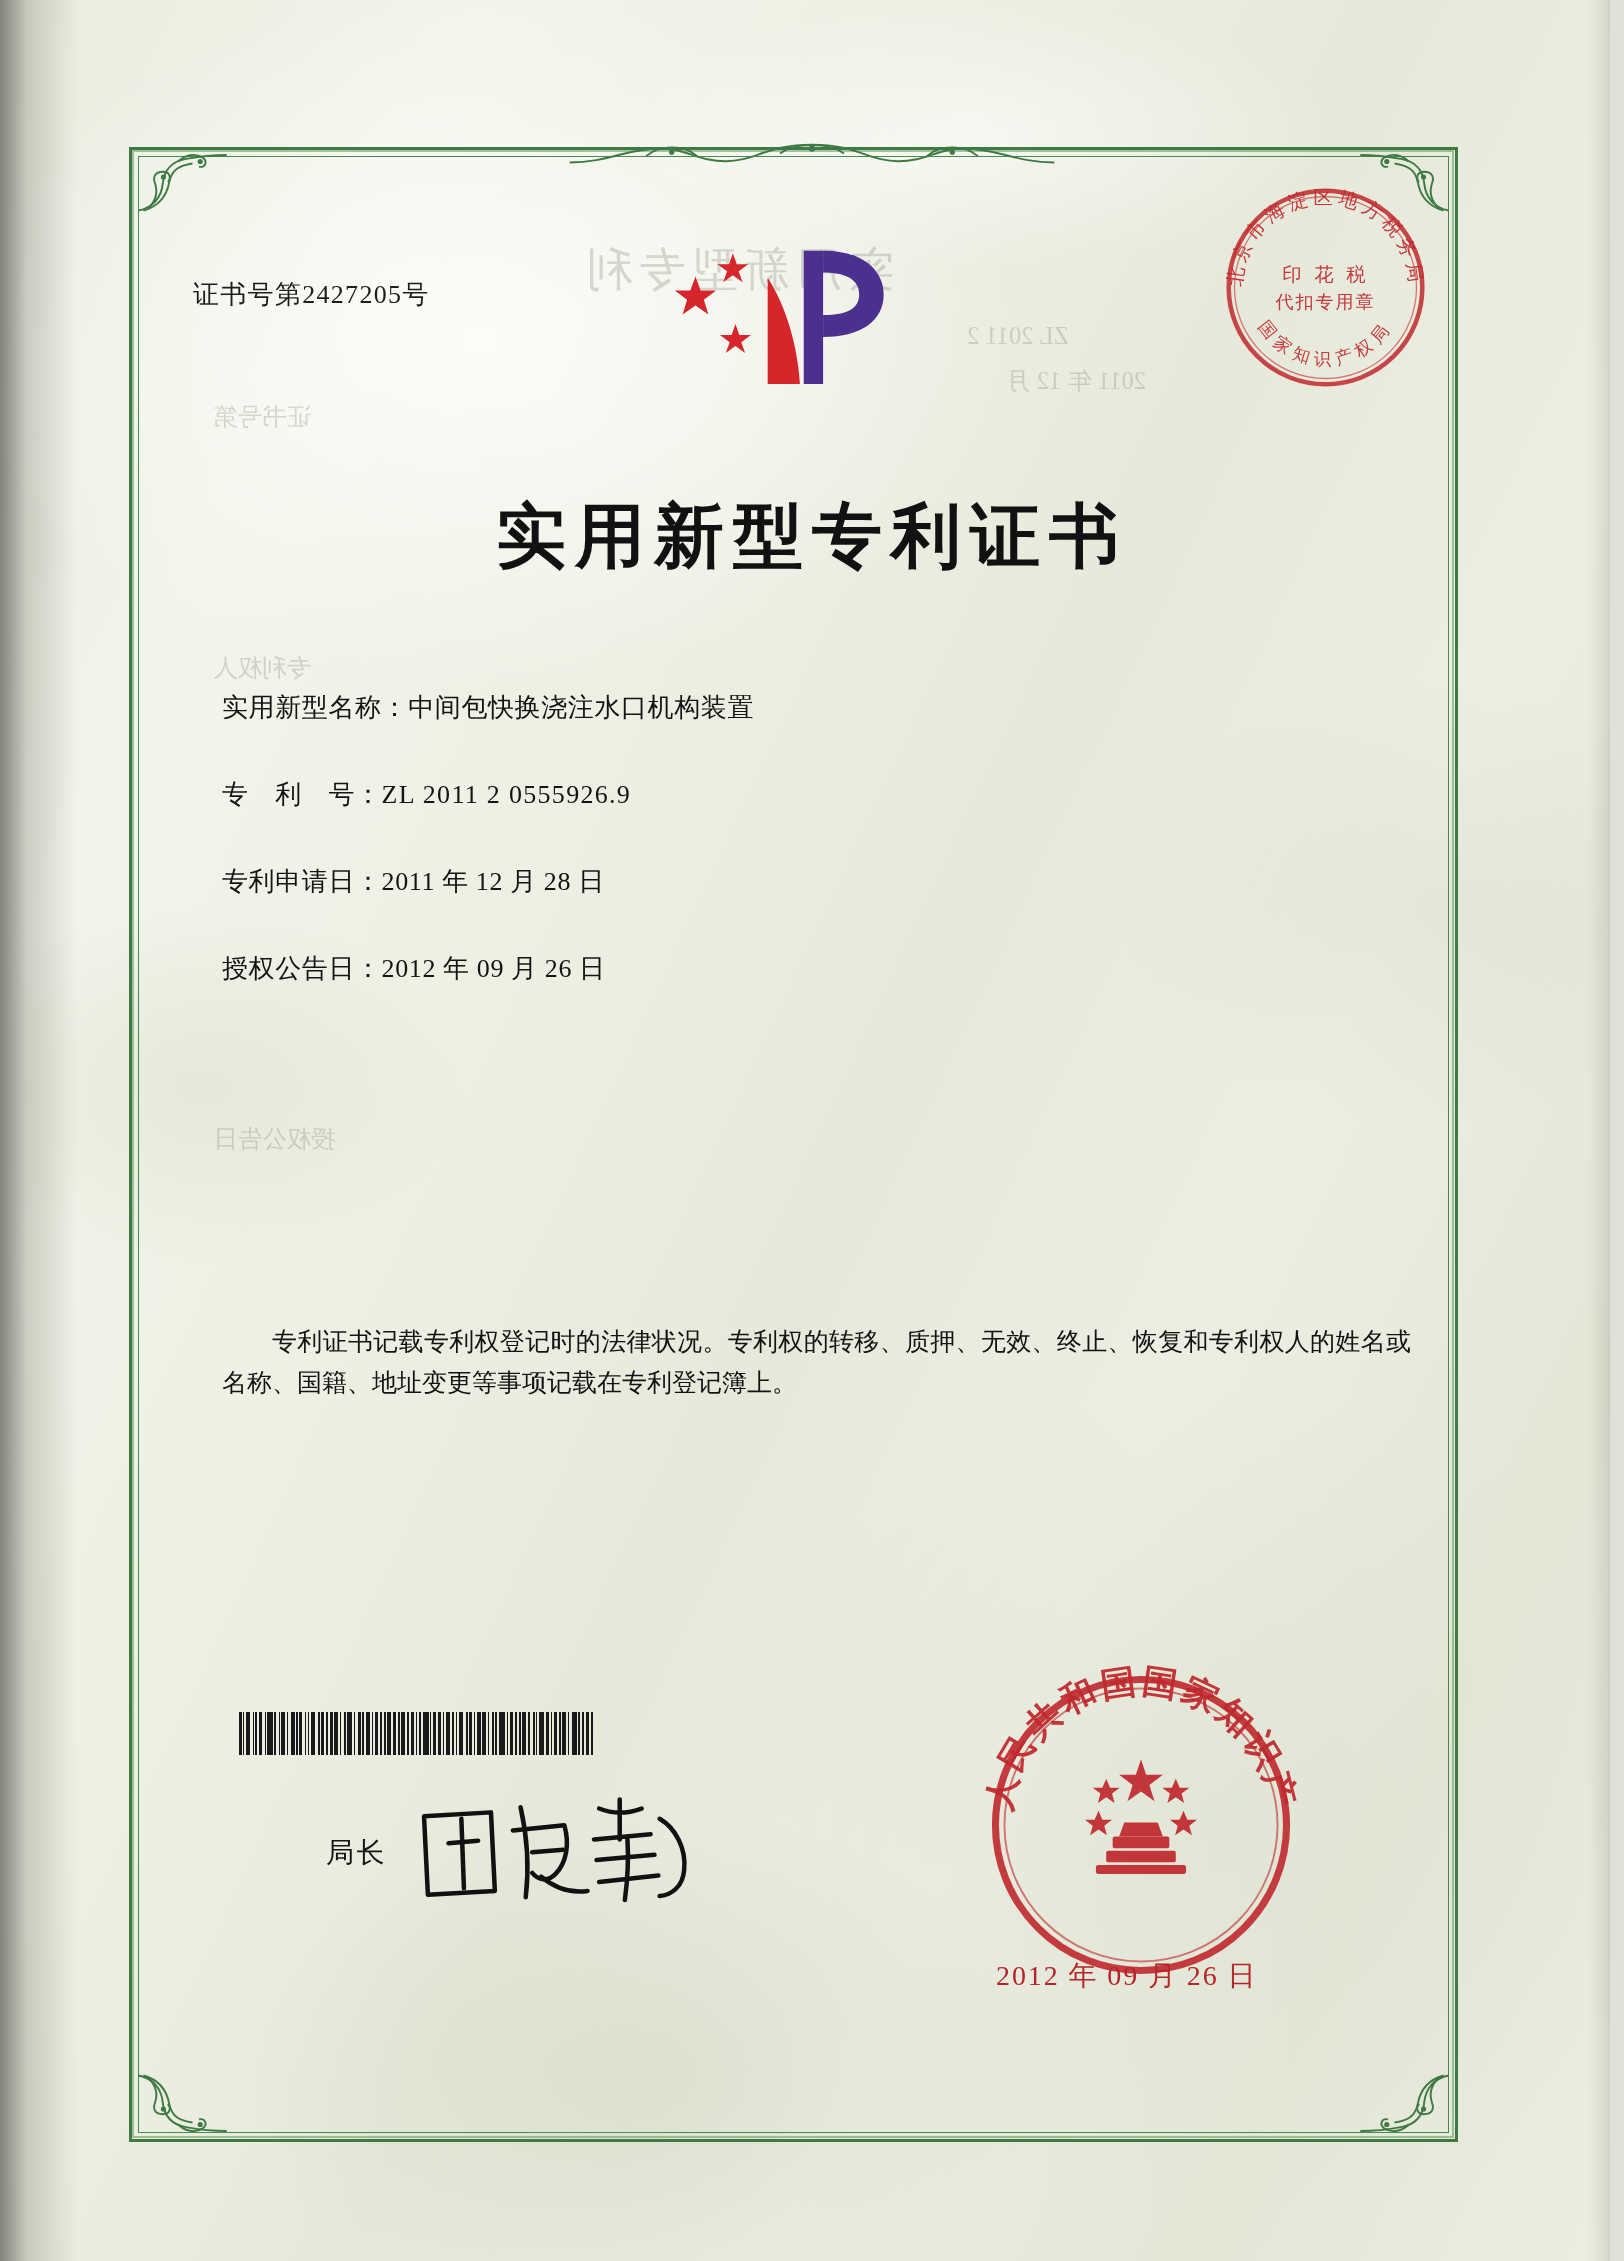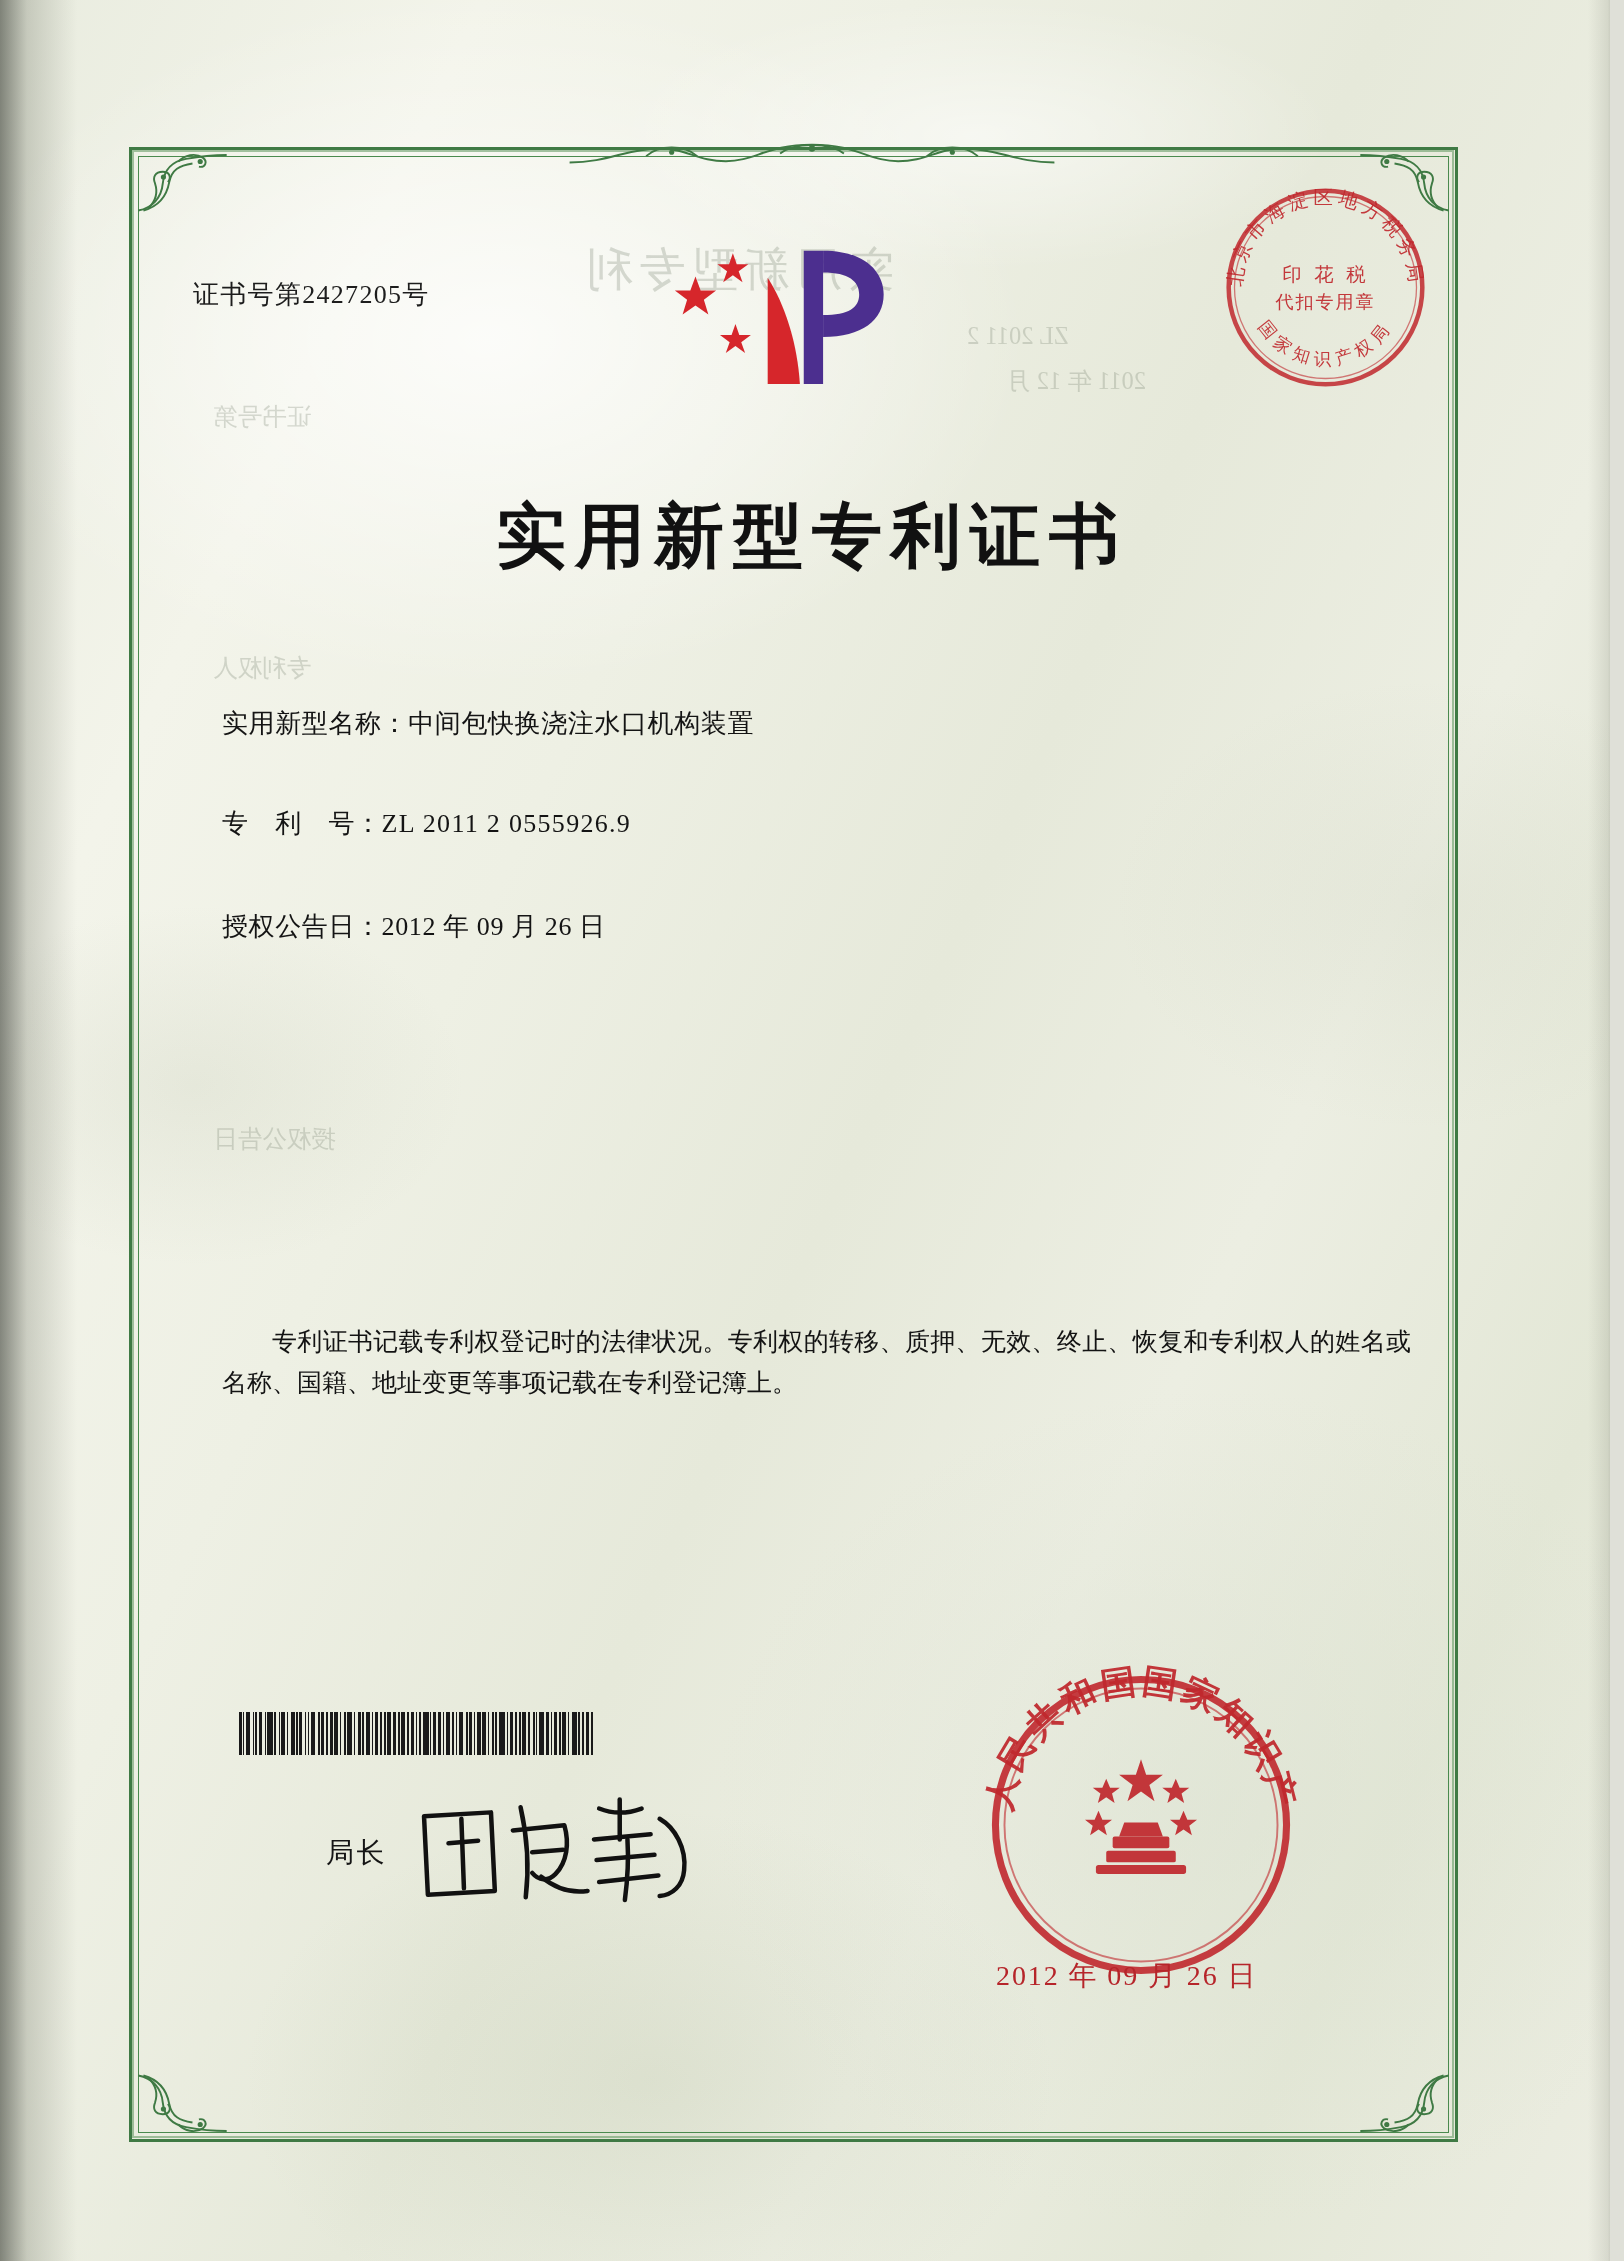--- a/index.html
+++ b/index.html
@@ -123,21 +123,20 @@
     margin-bottom: 52px;
     font-size: 26px;
     color: #141414;
   }
   .field-label {
     white-space: pre;
     letter-spacing: 0.6px;
   }
   .field-value {
     letter-spacing: 0.6px;
-    margin-top: 16px;
   }
   .field-value.mono-sp {
     letter-spacing: 1.3px;
   }
 
   
   .body-text {
     position: absolute;
     left: 222px; right: 213px; top: 1322px;
     font-size: 25px;
@@ -344,20 +343,24 @@
   </div>
 
   <div class="fields">
     <div class="field">
       <span class="field-label">实用新型名称：</span>
       <span class="field-value">中间包快换浇注水口机构装置</span>
     </div>
     <div class="field">
       <span class="field-label">专　利　号：</span>
       <span class="field-value mono-sp">ZL 2011 2 0555926.9</span>
+    </div>
+    <div class="field">
+      <span class="field-label">专利申请日：</span>
+      <span class="field-value">2011 年 12 月 28 日</span>
     </div>
     <div class="field">
       <span class="field-label">授权公告日：</span>
       <span class="field-value">2012 年 09 月 26 日</span>
     </div>
   </div>
 
   <div class="main-title">实用新型专利证书</div>
 
   <div class="body-text">

